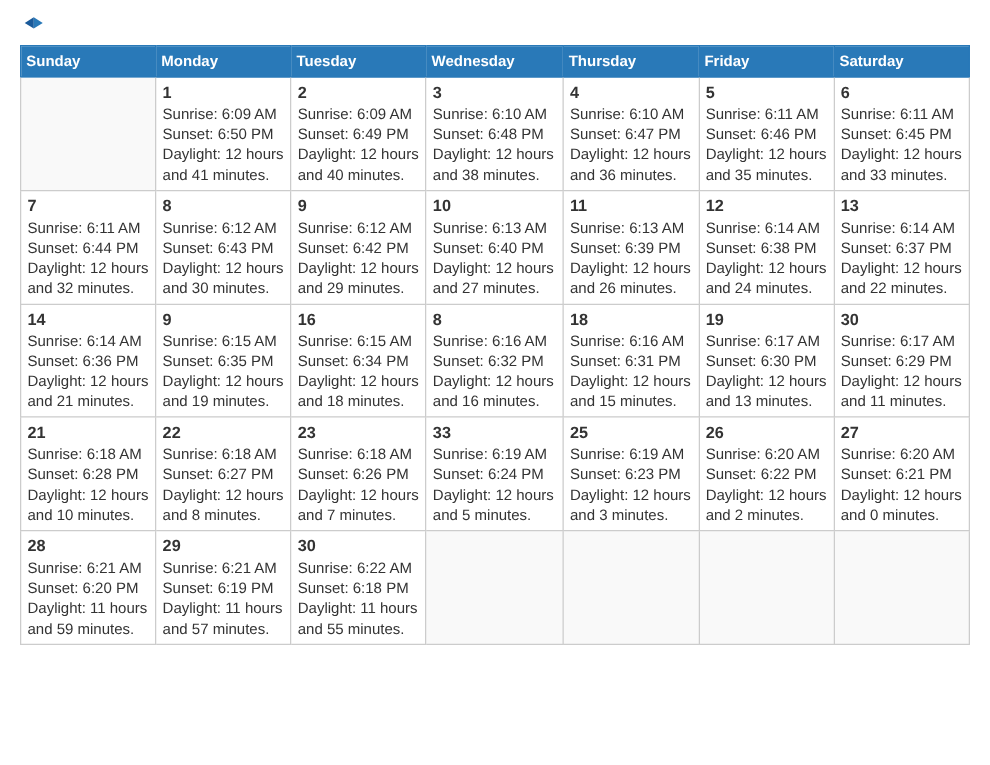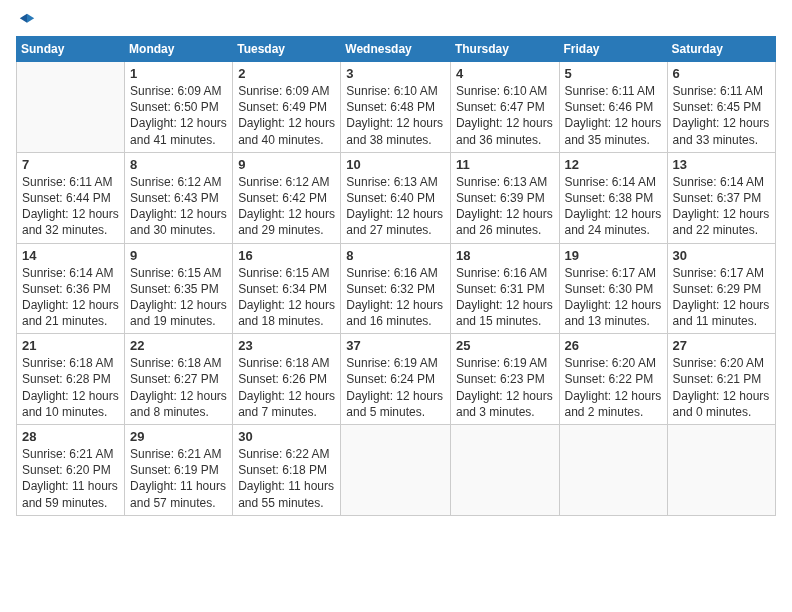--- a/index.html
+++ b/index.html
@@ -298,21 +298,21 @@
 and 8 minutes.</div>
           </td>
           <td>
             <span class="day-number">23</span>
             <div class="day-info" style="white-space: pre-line;">Sunrise: 6:18 AM
 Sunset: 6:26 PM
 Daylight: 12 hours
 and 7 minutes.</div>
           </td>
           <td>
-            <span class="day-number">37</span>
+            <span class="day-number">33</span>
             <div class="day-info" style="white-space: pre-line;">Sunrise: 6:19 AM
 Sunset: 6:24 PM
 Daylight: 12 hours
 and 5 minutes.</div>
           </td>
           <td>
             <span class="day-number">25</span>
             <div class="day-info" style="white-space: pre-line;">Sunrise: 6:19 AM
 Sunset: 6:23 PM
 Daylight: 12 hours

